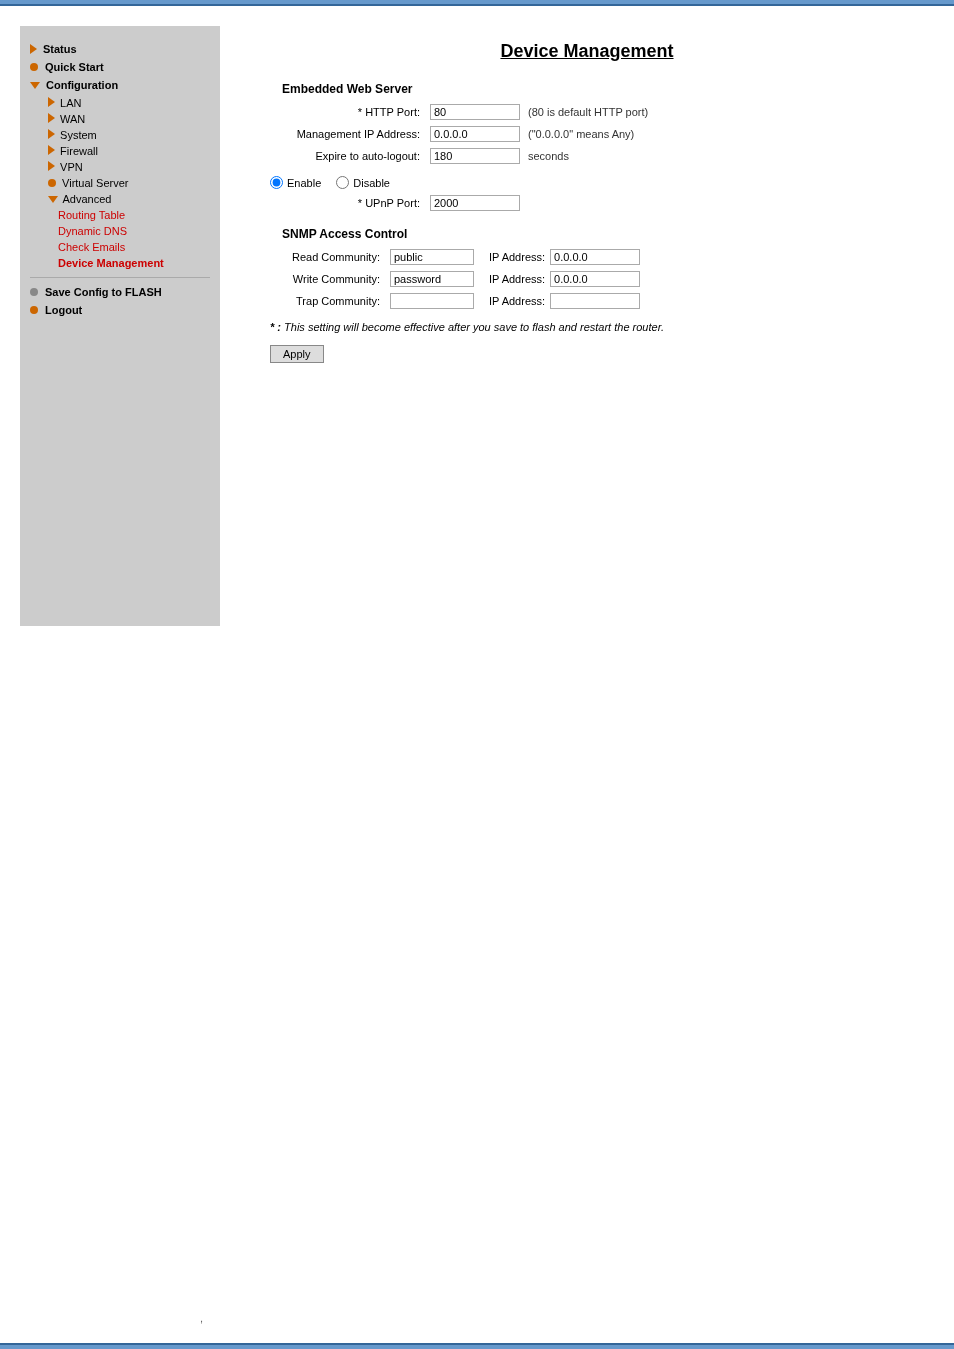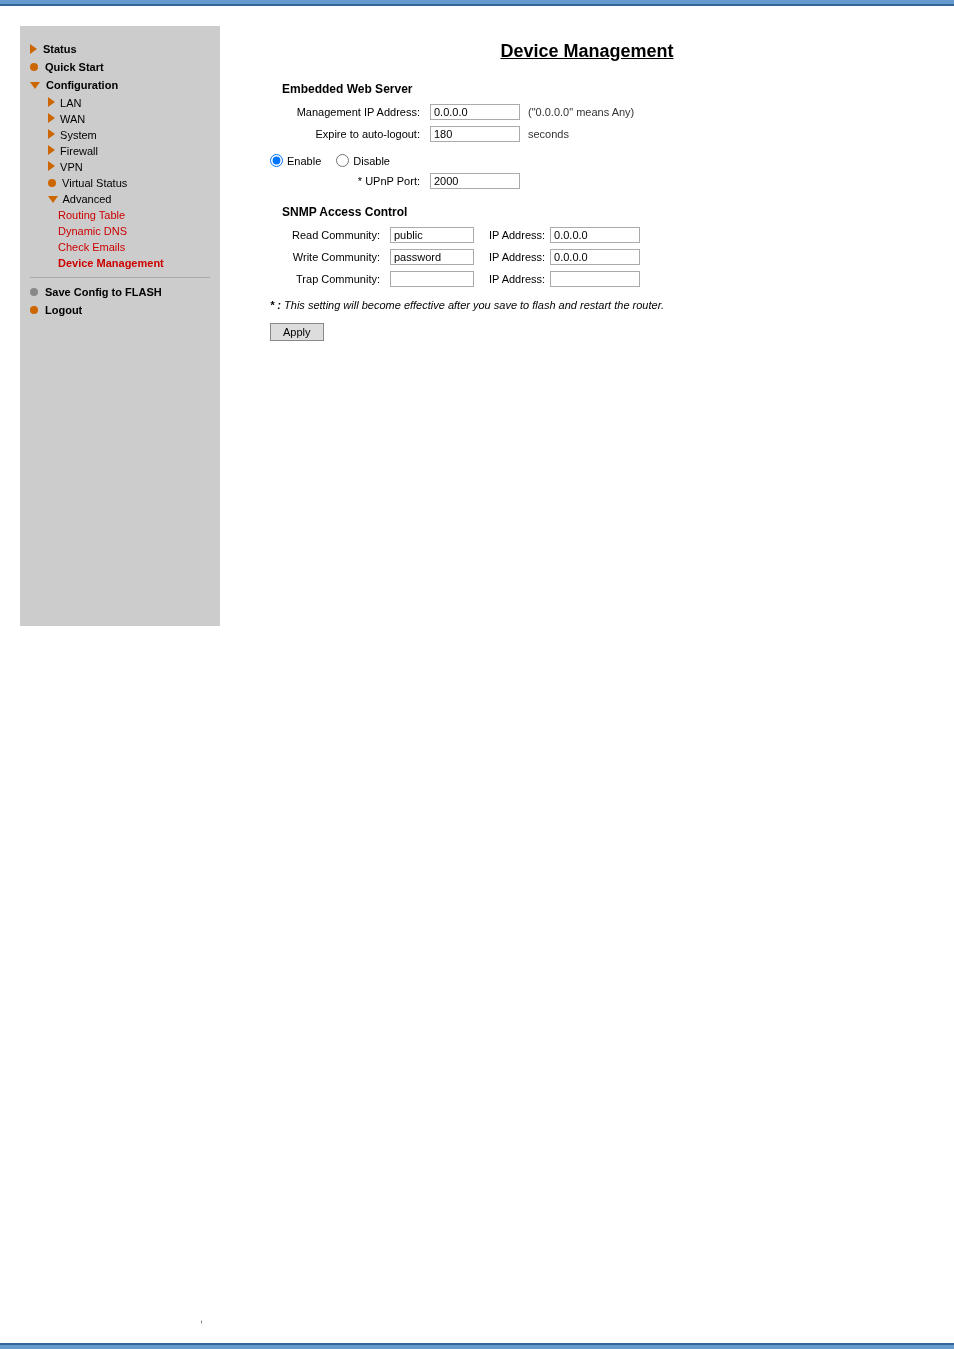--- a/index.html
+++ b/index.html
@@ -293,21 +293,21 @@
         <span>Firewall</span>
       </div>
 
       <div class="sidebar-item sub">
         <span class="triangle-right"></span>
         <span>VPN</span>
       </div>
 
       <div class="sidebar-item sub">
         <span class="circle-orange"></span>
-        <span>Virtual Status</span>
+        <span>Virtual Server</span>
       </div>
 
       <div class="sidebar-item sub">
         <span class="triangle-down"></span>
         <span>Advanced</span>
       </div>
 
       <div class="sidebar-item sub-sub">
         <span>Routing Table</span>
       </div>
@@ -338,20 +338,25 @@
 
     </div>
 
     <div class="main-content">
       <div class="page-title">Device Management</div>
 
       
       <div class="section-title">Embedded Web Server</div>
 
       
+      <div class="form-row">
+        <span class="form-label">* HTTP Port:</span>
+        <input class="form-input" type="text" value="80" style="">
+        <span class="form-hint">(80 is default HTTP port)</span>
+      </div>
 
       
       <div class="form-row">
         <span class="form-label">Management IP Address:</span>
         <input class="form-input" type="text" value="0.0.0.0" style="">
         <span class="form-hint">("0.0.0.0" means Any)</span>
       </div>
 
       
       <div class="form-row">

